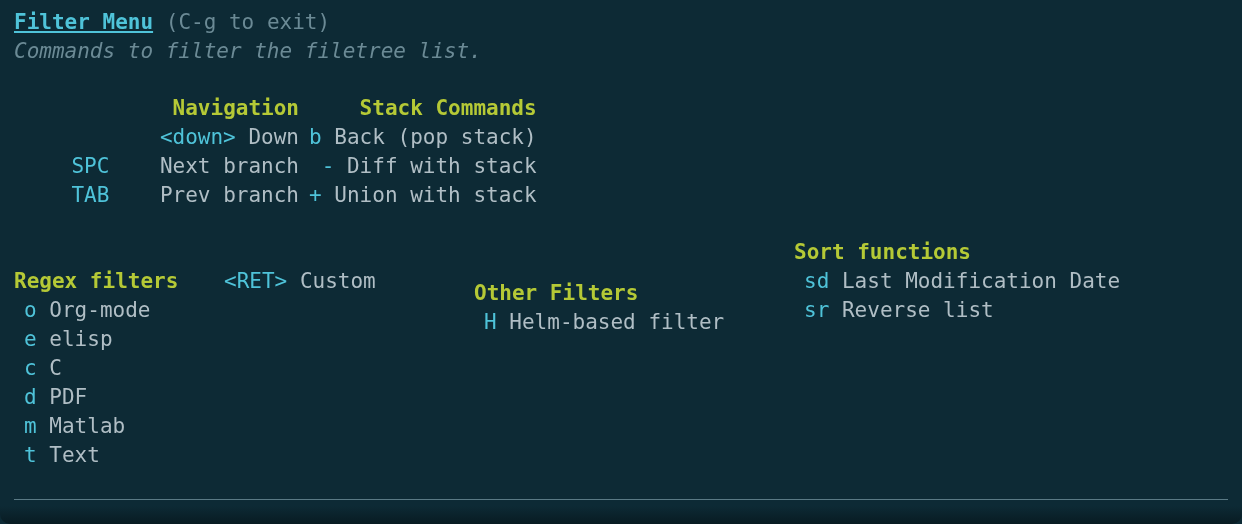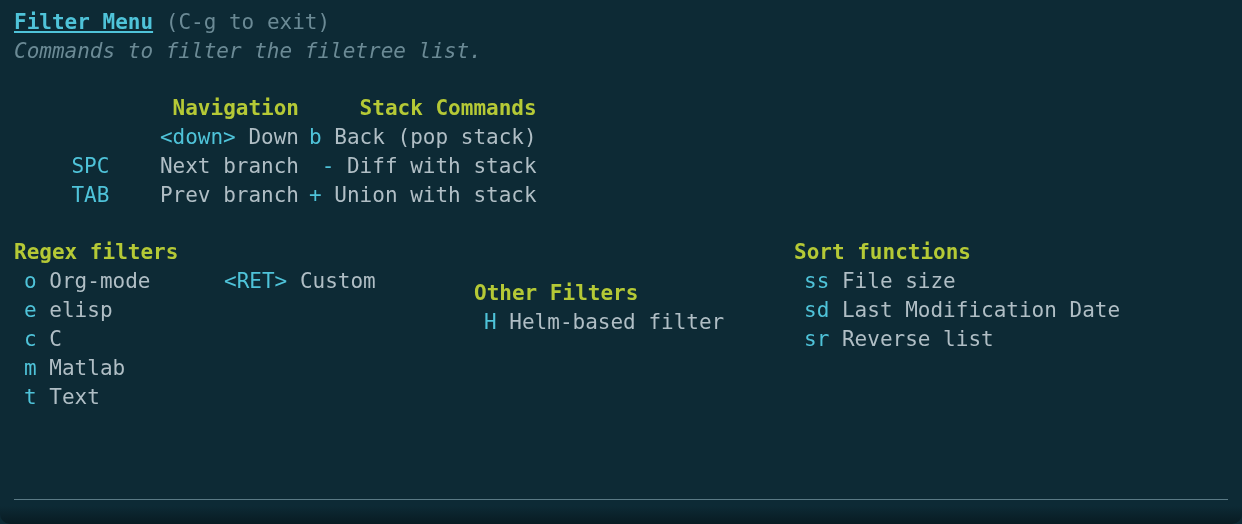--- a/index.html
+++ b/index.html
@@ -41,21 +41,21 @@
       display: flex;
       margin-top: 28px;
       text-align: right;
     }
     .col-nav { width: 285px; }
     .col-stack { }
     .row2 {
       display: flex;
       margin-top: 28px;
     }
-    .col-regex { width: 210px; }
+    .col-regex { width: 210px; margin-top: 29px; }
     .col-custom { width: 250px; }
     .col-other { width: 320px; margin-top: 41px; }
     .col-sort { }
     .item-line {
       padding-left: 10px;
       white-space: pre;
     }
     .hr-line {
       position: absolute;
       left: 14px;
@@ -96,33 +96,33 @@
     <div class="item-line"><span class="key">+</span><span> </span><span class="desc">Union with stack</span></div>
   </div>
 </div>
 
 <div class="row2">
   <div class="col-regex">
     <div class="section-title">Regex filters</div>
     <div class="item-line"><span class="key">o</span><span> </span><span class="desc">Org-mode</span></div>
     <div class="item-line"><span class="key">e</span><span> </span><span class="desc">elisp</span></div>
     <div class="item-line"><span class="key">c</span><span> </span><span class="desc">C</span></div>
+    <div class="item-line"><span class="key">d</span><span> </span><span class="desc">PDF</span></div>
     <div class="item-line"><span class="key">m</span><span> </span><span class="desc">Matlab</span></div>
     <div class="item-line"><span class="key">t</span><span> </span><span class="desc">Text</span></div>
   </div>
   <div class="col-custom">
     <div class="section-title">&nbsp;</div>
     <div class="item-line" style="padding-left:0"><span class="key">&lt;RET&gt;</span><span> </span><span class="desc">Custom</span></div>
   </div>
   <div class="col-other">
     <div class="section-title">Other Filters</div>
     <div class="item-line"><span class="key">H</span><span> </span><span class="desc">Helm-based filter</span></div>
   </div>
   <div class="col-sort">
     <div class="section-title">Sort functions</div>
-    <div class="item-line"><span class="key">ss</span><span> </span><span class="desc">File size</span></div>
     <div class="item-line"><span class="key">sd</span><span> </span><span class="desc">Last Modification Date</span></div>
     <div class="item-line"><span class="key">sr</span><span> </span><span class="desc">Reverse list</span></div>
   </div>
 </div>
 
 <div class="hr-line"></div>
 <div class="bottom-shadow"></div>
 
 </body></html>

